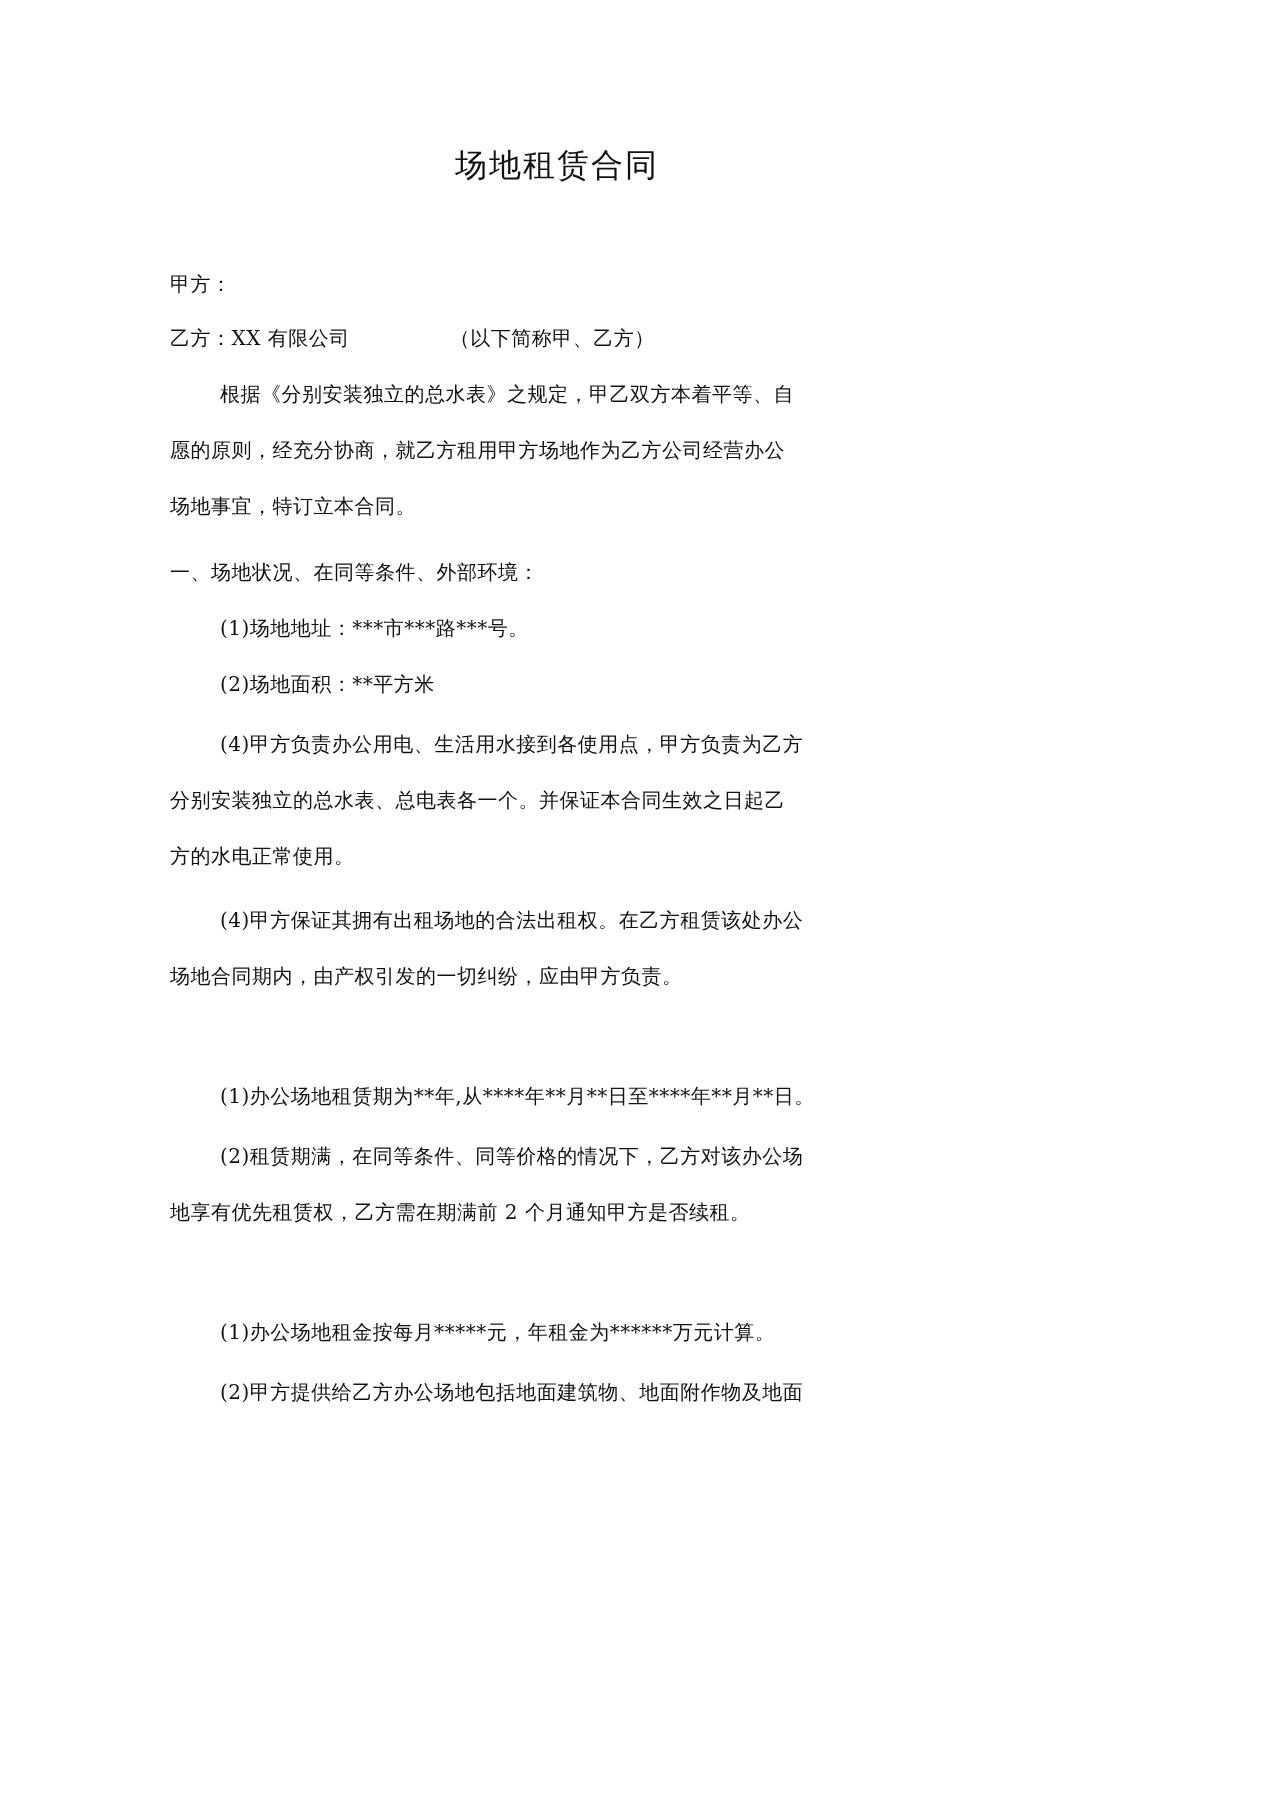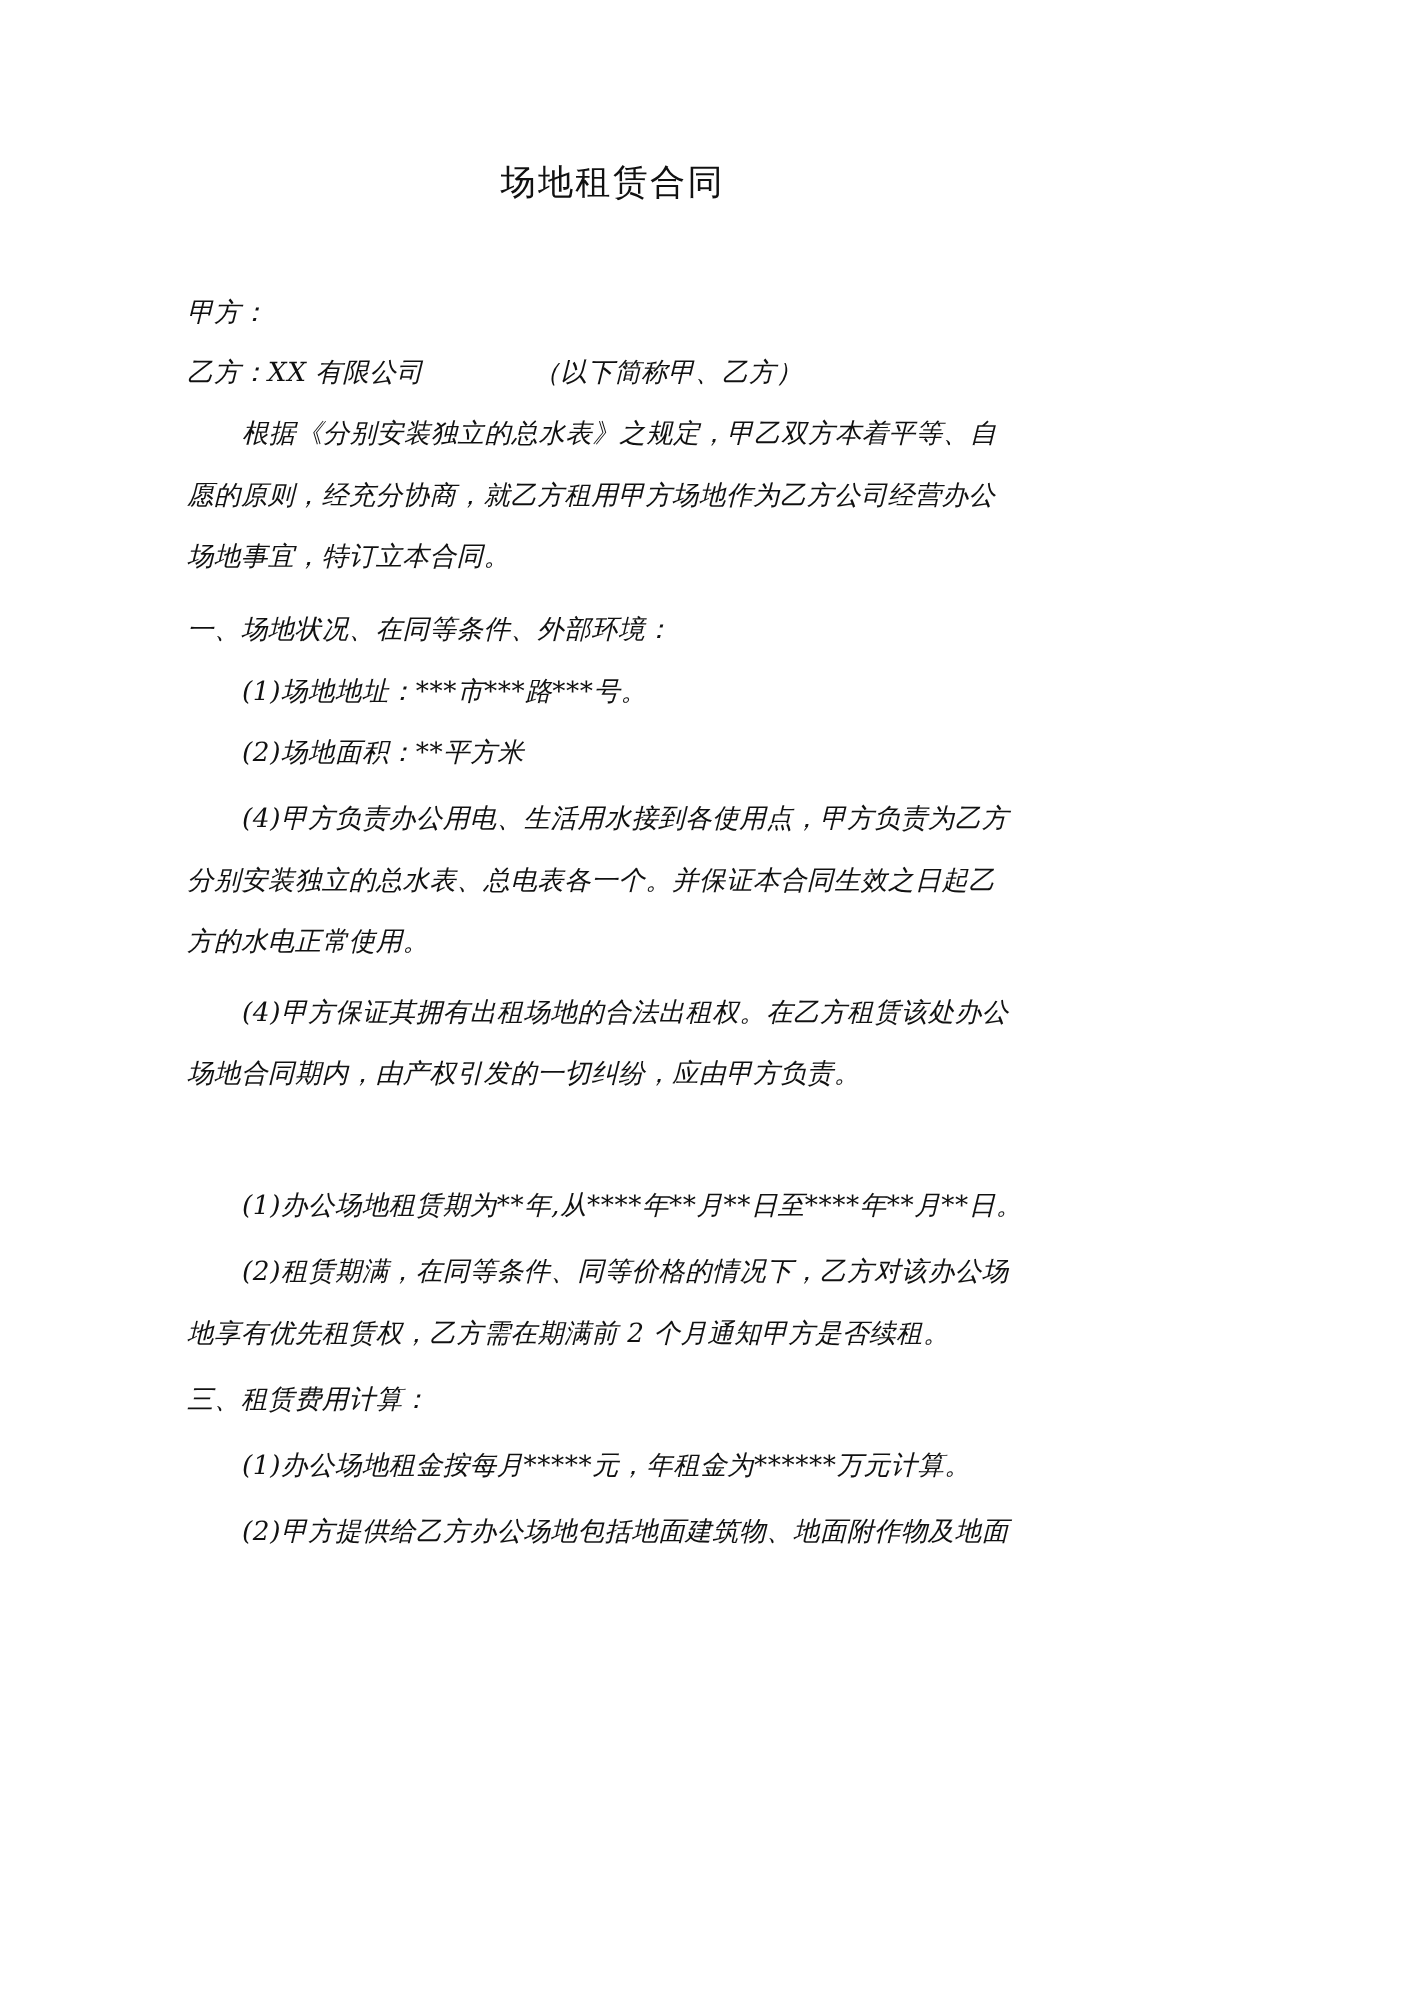--- a/index.html
+++ b/index.html
@@ -30,25 +30,24 @@
     top: 140px;
     text-align: center;
     font-size: 32px;
     letter-spacing: 2px;
     line-height: 50px;
   }
   .line {
     position: absolute;
     left: 168px;
     width: 790px;
-    font-size: 24px;
+    font-size: 20px;
     line-height: 40px;
     white-space: nowrap;
     letter-spacing: 0.5px;
-    font-style: italic;
   }
   .indent {
     left: 218px;
   }
   .gap {
     display: inline-block;
     width: 100px;
   }
 </style>
 </head>
@@ -76,17 +75,16 @@
   <div class="line indent" style="top:724px">(4)甲方负责办公用电、生活用水接到各使用点，甲方负责为乙方</div>
   <div class="line" style="top:780px">分别安装独立的总水表、总电表各一个。并保证本合同生效之日起乙</div>
   <div class="line" style="top:836px">方的水电正常使用。</div>
   <div class="line indent" style="top:900px">(4)甲方保证其拥有出租场地的合法出租权。在乙方租赁该处办公</div>
   <div class="line" style="top:956px">场地合同期内，由产权引发的一切纠纷，应由甲方负责。</div>
 
   <div class="line indent" style="top:1076px">(1)办公场地租赁期为**年,从****年**月**日至****年**月**日。</div>
   <div class="line indent" style="top:1136px">(2)租赁期满，在同等条件、同等价格的情况下，乙方对该办公场</div>
   <div class="line" style="top:1192px">地享有优先租赁权，乙方需在期满前 2 个月通知甲方是否续租。</div>
 
-  <div class="line" style="top:1252px">三、租赁费用计算：</div>
   <div class="line indent" style="top:1312px">(1)办公场地租金按每月*****元，年租金为******万元计算。</div>
   <div class="line indent" style="top:1372px">(2)甲方提供给乙方办公场地包括地面建筑物、地面附作物及地面</div>
 
 </div>
 
 </body></html>

